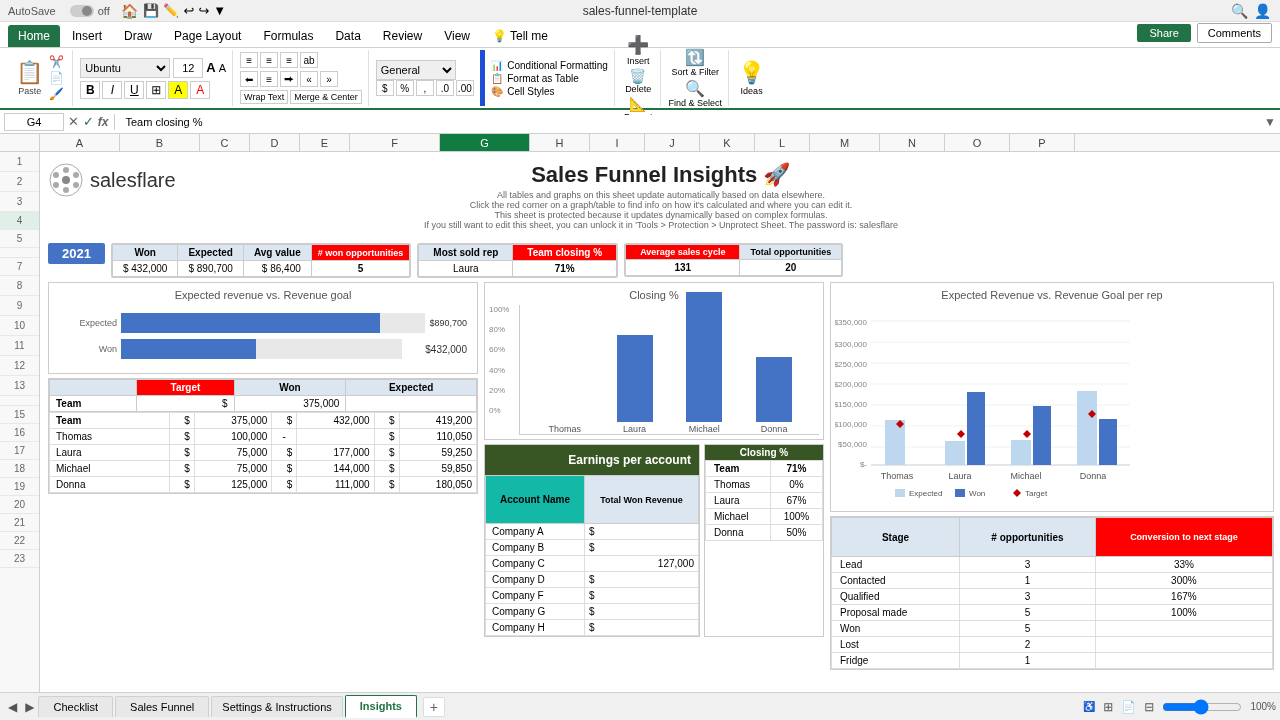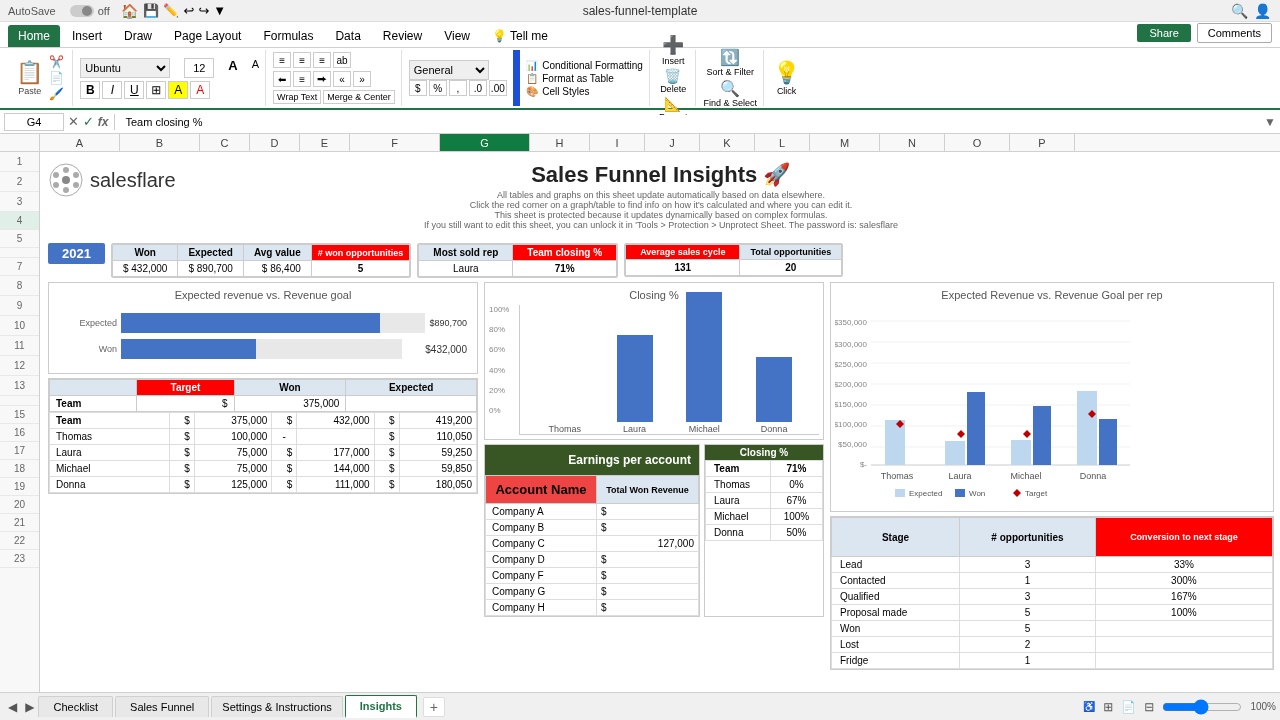--- a/index.html
+++ b/index.html
@@ -58,21 +58,21 @@
       </div>
       <div style="display:flex;flex-direction:column;gap:2px;">
         <span style="font-size:12px;cursor:pointer;">✂️</span>
         <span style="font-size:12px;cursor:pointer;">📄</span>
         <span style="font-size:12px;cursor:pointer;">🖌️</span>
       </div>
     </div>
   </div>
 
   <div style="display:flex; flex-direction:column; padding:2px 6px; border-right:1px solid #e0e0e0; gap:3px; justify-content:center;">
-    <div style="display:flex; align-items:flex-start; gap:14px;">
+    <div style="display:flex; align-items:center; gap:3px;">
       <select style="width:90px;height:20px;font-size:11px;border:1px solid #ccc;">
         <option>Ubuntu</option>
       </select>
       <input type="text" style="width: 30px; height: 20px; font-size: 11px; border: 1px solid rgb(204, 204, 204); text-align: center;" value="12">
       <span style="cursor:pointer;font-size:13px;font-weight:bold;">A</span>
       <span style="cursor:pointer;font-size:11px;">A</span>
     </div>
     <div style="display:flex; align-items:center; gap:2px;">
       <button style="width:20px;height:18px;font-weight:bold;font-size:12px;border:1px solid #ccc;background:#fff;cursor:pointer;">B</button>
       <button style="width:20px;height:18px;font-style:italic;font-size:12px;border:1px solid #ccc;background:#fff;cursor:pointer;">I</button>
@@ -96,21 +96,21 @@
       <span style="cursor:pointer;width:18px;height:16px;border:1px solid #ccc;display:flex;align-items:center;justify-content:center;font-size:10px;">⮕</span>
       <span style="cursor:pointer;width:18px;height:16px;border:1px solid #ccc;display:flex;align-items:center;justify-content:center;font-size:10px;">«</span>
       <span style="cursor:pointer;width:18px;height:16px;border:1px solid #ccc;display:flex;align-items:center;justify-content:center;font-size:10px;">»</span>
     </div>
     <div style="display:flex;gap:2px;">
       <button style="font-size:9px;border:1px solid #ccc;background:#fff;cursor:pointer;padding:1px 3px;">Wrap Text</button>
       <button style="font-size:9px;border:1px solid #ccc;background:#fff;cursor:pointer;padding:1px 3px;">Merge &amp; Center</button>
     </div>
   </div>
 
-  <div style="display:flex;flex-direction:column;padding:2px 6px;border-right:7px solid #1d4ed8;justify-content:center;gap:0;">
+  <div style="display:flex;flex-direction:column;padding:2px 6px;border-right:5px solid #1d4ed8;justify-content:center;gap:0;">
     <select style="width:80px;height:20px;font-size:11px;border:1px solid #ccc;">
       <option>General</option>
     </select>
     <div style="display:flex;gap:2px;">
       <span style="cursor:pointer;width:18px;height:16px;border:1px solid #ccc;display:flex;align-items:center;justify-content:center;font-size:10px;">$</span>
       <span style="cursor:pointer;width:18px;height:16px;border:1px solid #ccc;display:flex;align-items:center;justify-content:center;font-size:10px;">%</span>
       <span style="cursor:pointer;width:18px;height:16px;border:1px solid #ccc;display:flex;align-items:center;justify-content:center;font-size:10px;">,</span>
       <span style="cursor:pointer;width:18px;height:16px;border:1px solid #ccc;display:flex;align-items:center;justify-content:center;font-size:10px;">.0</span>
       <span style="cursor:pointer;width:18px;height:16px;border:1px solid #ccc;display:flex;align-items:center;justify-content:center;font-size:10px;">.00</span>
     </div>
@@ -153,21 +153,21 @@
     </div>
     <div style="cursor:pointer;display:flex;flex-direction:column;align-items:center;font-size:9px;">
       <span style="font-size:16px;">🔍</span>
       <span>Find &amp; Select</span>
     </div>
   </div>
 
   <div style="display:flex;flex-direction:column;padding:2px 8px;justify-content:center;align-items:center;">
     <div style="cursor:pointer;display:flex;flex-direction:column;align-items:center;font-size:9px;">
       <span style="font-size:22px;">💡</span>
-      <span>Click</span>
+      <span>Ideas</span>
     </div>
   </div>
 </div>
 
 <div style="height:24px; background:#fff; display:flex; align-items:center; border-bottom:1px solid #d0d0d0; padding:0 4px; gap:4px; font-size:11px;">
   <input type="text" style="width: 60px; height: 18px; border: 1px solid rgb(204, 204, 204); font-size: 11px; text-align: center; padding: 1px 4px;" value="G4">
   <span style="cursor:pointer;color:#666;font-size:13px;">✕</span>
   <span style="cursor:pointer;color:#217346;font-size:13px;">✓</span>
   <span style="cursor:pointer;color:#666;font-size:12px;font-style:italic;font-weight:bold;">fx</span>
   <span style="width:1px;height:16px;background:#ccc;margin:0 2px;"></span>
@@ -440,21 +440,21 @@
               </div>
             </div>
 
             <div style="display:flex; gap:4px;">
 
               <div style="border:1px solid #ccc; background:#fff; flex:1;">
                 <div style="background:#375623; color:white; text-align:right; font-size:12px; padding:8px; font-weight:600;">Earnings per account</div>
                 <table style="border-collapse:collapse; font-size:10px; width:100%;">
                   <tbody>
                       <tr>
-                    <th style="border:1px solid #ccc;padding:6px 6px;background:#ef4444;font-size:13px;">Account Name</th>
+                    <th style="border:1px solid #ccc;padding:18px 6px;background:#14b8a6;font-size:10px;">Account Name</th>
                     <th style="border:1px solid #ccc;padding:2px 6px;background:#dce6f1;font-size:9px;">Total Won Revenue</th>
                   </tr>
                   <tr>
                     <td style="border:1px solid #ddd;padding:2px 6px;">Company A</td>
                     <td style="border:1px solid #ddd;padding:2px 4px;">$</td>
                   </tr>
                   <tr>
                     <td style="border:1px solid #ddd;padding:2px 6px;">Company B</td>
                     <td style="border:1px solid #ddd;padding:2px 4px;">$</td>
                   </tr>

